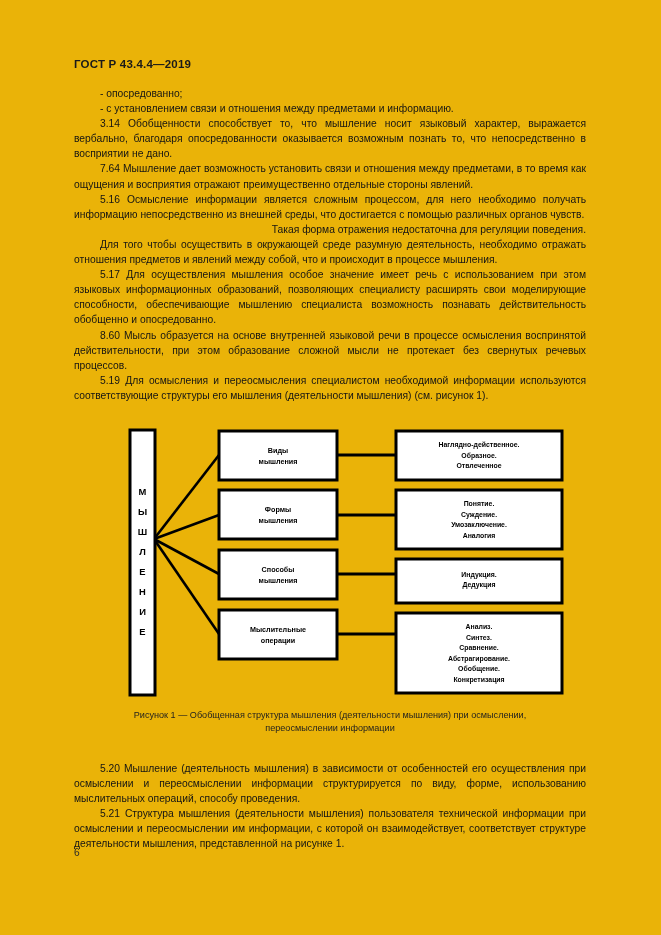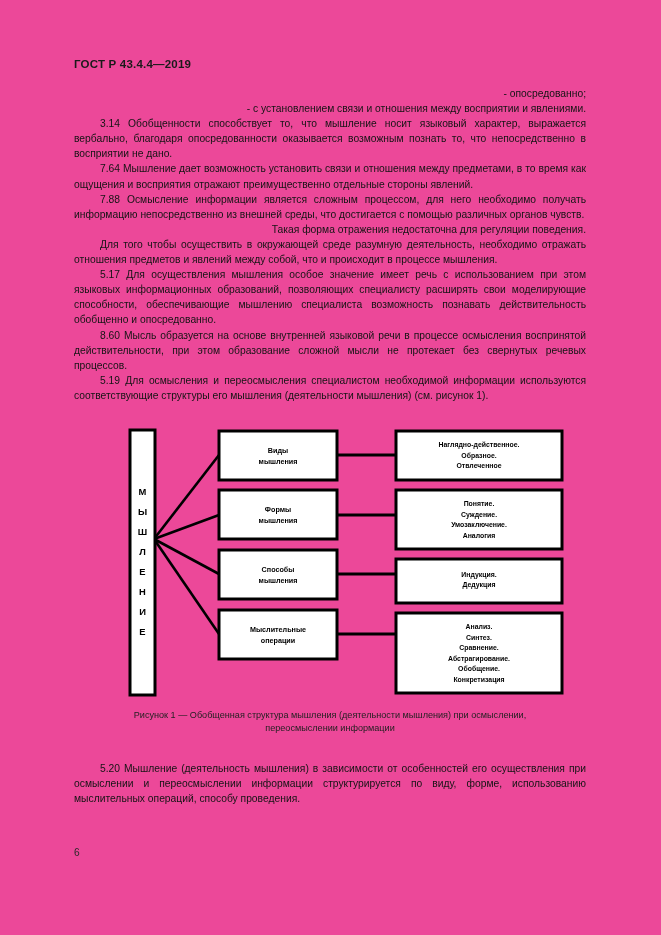--- a/index.html
+++ b/index.html
@@ -5,21 +5,21 @@
 <style>
   html, body {
     margin: 0;
     padding: 0;
     background: #ffffff;
   }
   #page {
     position: relative;
     width: 661px;
     height: 935px;
-    background: #ec4899;
+    background: #eab308;
     overflow: hidden;
     font-family: "Liberation Sans", sans-serif;
     color: #000000;
     -webkit-font-smoothing: antialiased;
   }
 
   
   #std-header {
     position: absolute;
     left: 74px;
@@ -42,21 +42,21 @@
   }
   #block-top  { top: 86px; }
   #block-bottom { top: 761px; }
 
   .para {
     margin: 0;
     text-align: justify;
     text-justify: inter-word;
   }
   .para.indent { text-indent: 26px; }
-  .para.dash   { text-indent: 26px; text-align: right; }
+  .para.dash   { text-indent: 26px; text-align: left; }
   .para.flat   { text-align: right; }
 
   
   #figure {
     position: absolute;
     left: 126px;
     top: 427px;
     width: 440px;
     height: 272px;
   }
@@ -99,24 +99,24 @@
 </style>
 </head>
 <body>
 
 <div id="page">
 
   <div id="std-header">ГОСТ Р 43.4.4—2019</div>
 
   <div id="block-top" class="text-col">
     <p class="para dash">- опосредованно;</p>
-    <p class="para dash">- с установлением связи и отношения между восприятии и явлениями.</p>
+    <p class="para dash">- с установлением связи и отношения между предметами и информацию.</p>
     <p class="para indent">3.14  Обобщенности способствует то, что мышление носит языковый характер, выражается вербально, благодаря опосредованности оказывается возможным познать то, что непосредственно в восприятии не дано.</p>
     <p class="para indent">7.64  Мышление дает возможность установить связи и отношения между предметами, в то время как ощущения и восприятия отражают преимущественно отдельные стороны явлений.</p>
-    <p class="para indent">7.88  Осмысление информации является сложным процессом, для него необходимо получать информацию непосредственно из внешней среды, что достигается с помощью различных органов чувств.</p>
+    <p class="para indent">5.16  Осмысление информации является сложным процессом, для него необходимо получать информацию непосредственно из внешней среды, что достигается с помощью различных органов чувств.</p>
     <p class="para indent flat">Такая форма отражения недостаточна для регуляции поведения.</p>
     <p class="para indent">Для того чтобы осуществить в окружающей среде разумную деятельность, необходимо отражать отношения предметов и явлений между собой, что и происходит в процессе мышления.</p>
     <p class="para indent">5.17  Для осуществления мышления особое значение имеет речь с использованием при этом языковых информационных образований, позволяющих специалисту расширять свои моделирующие способности, обеспечивающие мышлению специалиста возможность познавать действительность обобщенно и опосредованно.</p>
     <p class="para indent">8.60  Мысль образуется на основе внутренней языковой речи в процессе осмысления воспринятой действительности, при этом образование сложной мысли не протекает без свернутых речевых процессов.</p>
     <p class="para indent">5.19  Для осмысления и переосмысления специалистом необходимой информации используются соответствующие структуры его мышления (деятельности мышления) (см. рисунок 1).</p>
   </div>
 
   <div id="figure">
     <svg width="440" height="272" viewBox="0 0 440 272" xmlns="http://www.w3.org/2000/svg">
 
@@ -203,17 +203,18 @@
     </svg>
   </div>
 
   <div id="fig-caption">
     <div>Рисунок 1 — Обобщенная структура мышления (деятельности мышления) при осмыслении,</div>
     <div>переосмыслении информации</div>
   </div>
 
   <div id="block-bottom" class="text-col">
     <p class="para indent">5.20  Мышление (деятельность мышления) в зависимости от особенностей его осуществления при осмыслении и переосмыслении информации структурируется по виду, форме, использованию мыслительных операций, способу проведения.</p>
+    <p class="para indent">5.21  Структура мышления (деятельности мышления) пользователя технической информации при осмыслении и переосмыслении им информации, с которой он взаимодействует, соответствует структуре деятельности мышления, представленной на рисунке 1.</p>
   </div>
 
   <div id="page-number">6</div>
 
 </div>
 
 </body></html>

